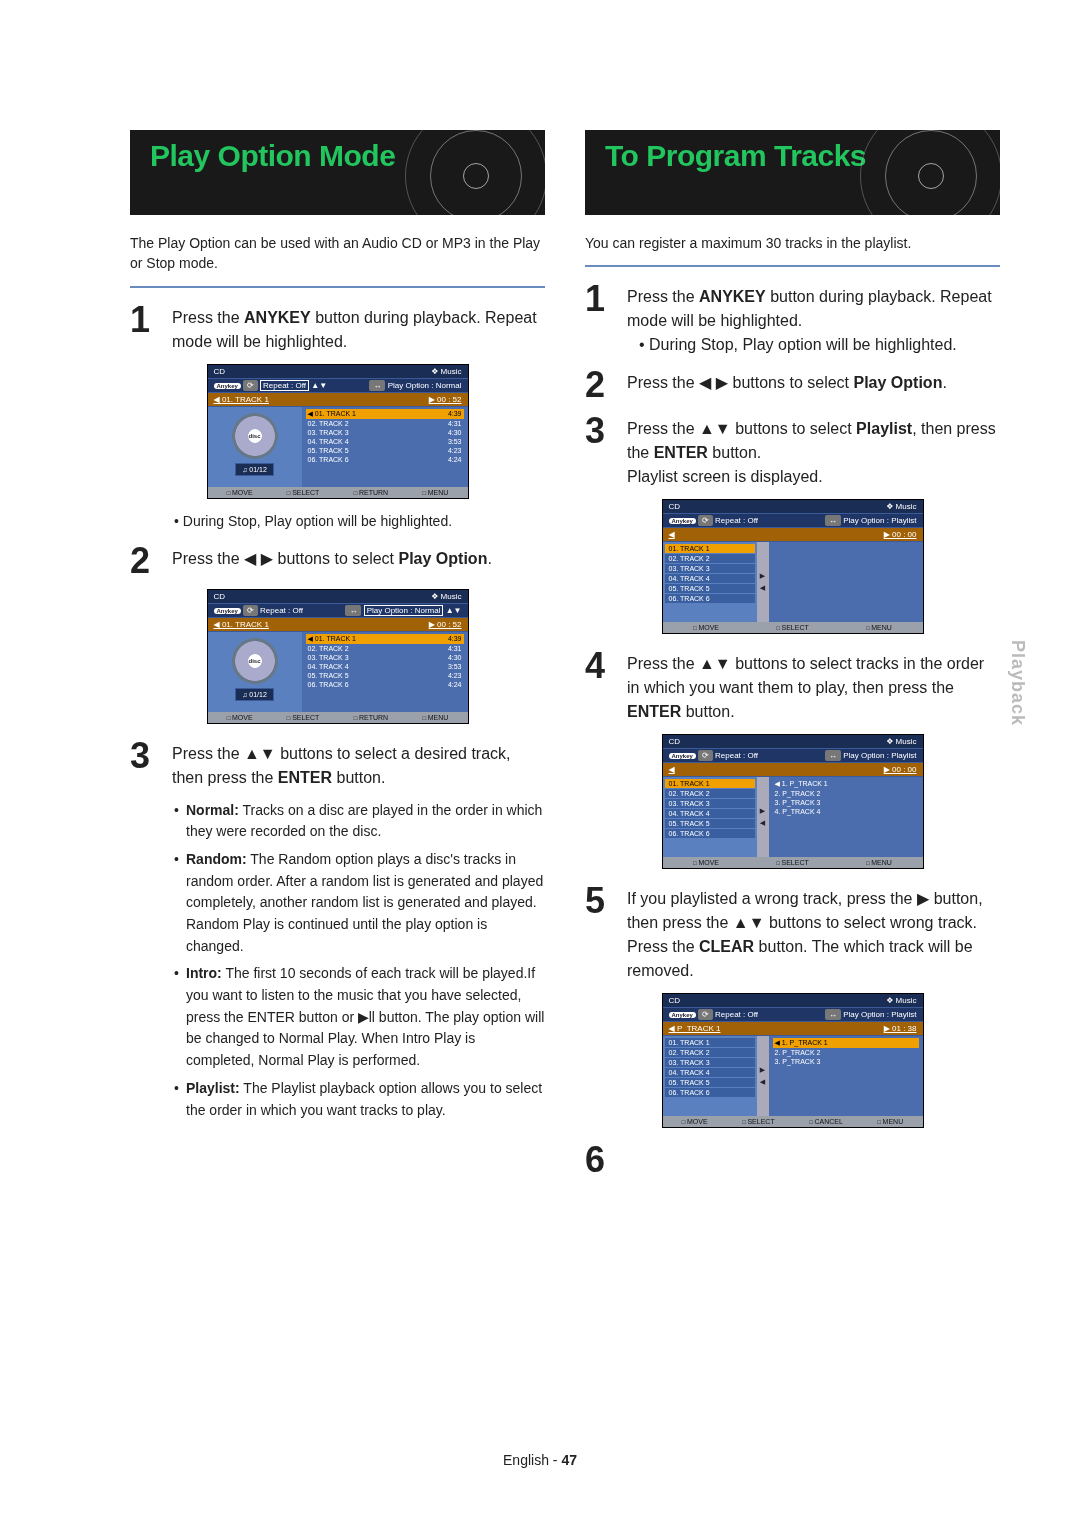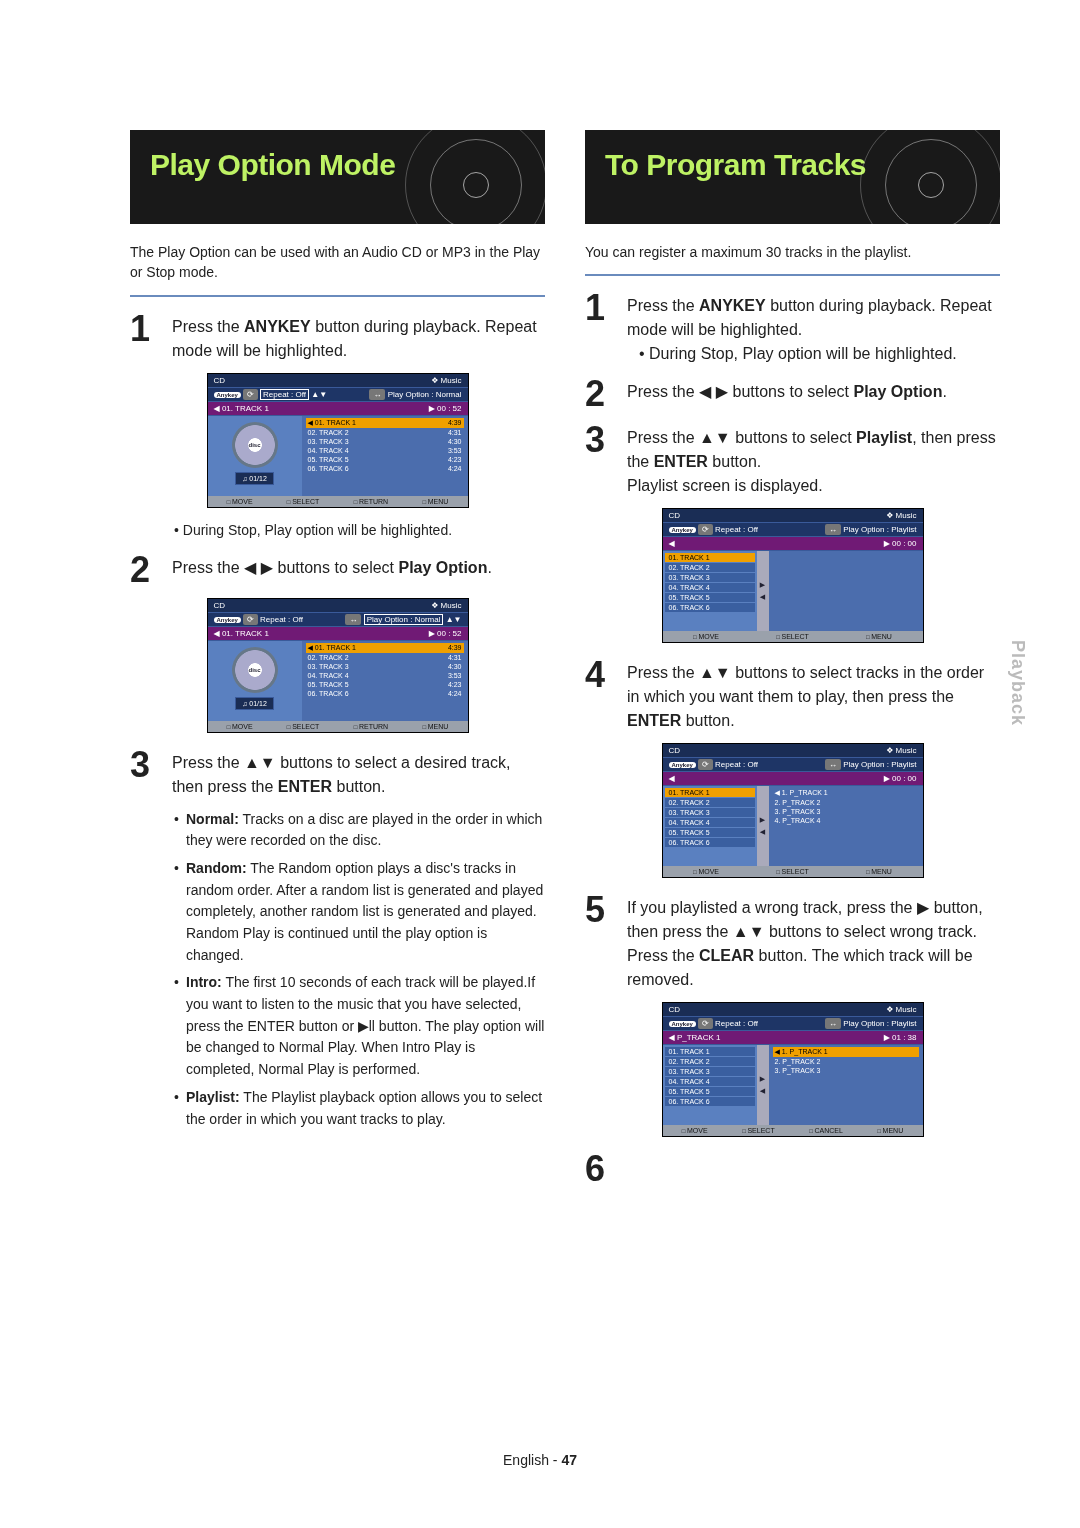--- a/index.html
+++ b/index.html
@@ -21,22 +21,22 @@
   .cols {
     display: flex;
     gap: 40px;
   }
   .col {
     flex: 1;
     min-width: 0;
   }
   .title-banner {
     background: #191919;
-    color: #bef264;
-    padding: 18px 20px 42px 20px;
+    color: #22c55e;
+    padding: 9px 20px 42px 20px;
     position: relative;
     margin-bottom: 18px;
     overflow: hidden;
   }
   .title-banner h1 {
     margin: 0;
     font-size: 30px;
     font-weight: 700;
     letter-spacing: -0.5px;
   }
@@ -123,21 +123,21 @@
   }
   .osd .bar {
     display: flex;
     align-items: center;
     padding: 2px 6px;
     background: #223a6a;
     border-bottom: 1px solid #3a5a9a;
   }
   .osd .bar.top { background: #1a2d55; justify-content: space-between;}
   .osd .bar.opt { background: #1e3566; justify-content: space-between;}
-  .osd .bar.now { background: #701a75; justify-content: space-between;}
+  .osd .bar.now { background: #a16207; justify-content: space-between; text-decoration: underline;}
   .osd .body {
     display: flex;
     min-height: 80px;
   }
   .osd .left {
     width: 90px;
     background: #5a80c0;
     display: flex;
     flex-direction: column;
     align-items: center;

